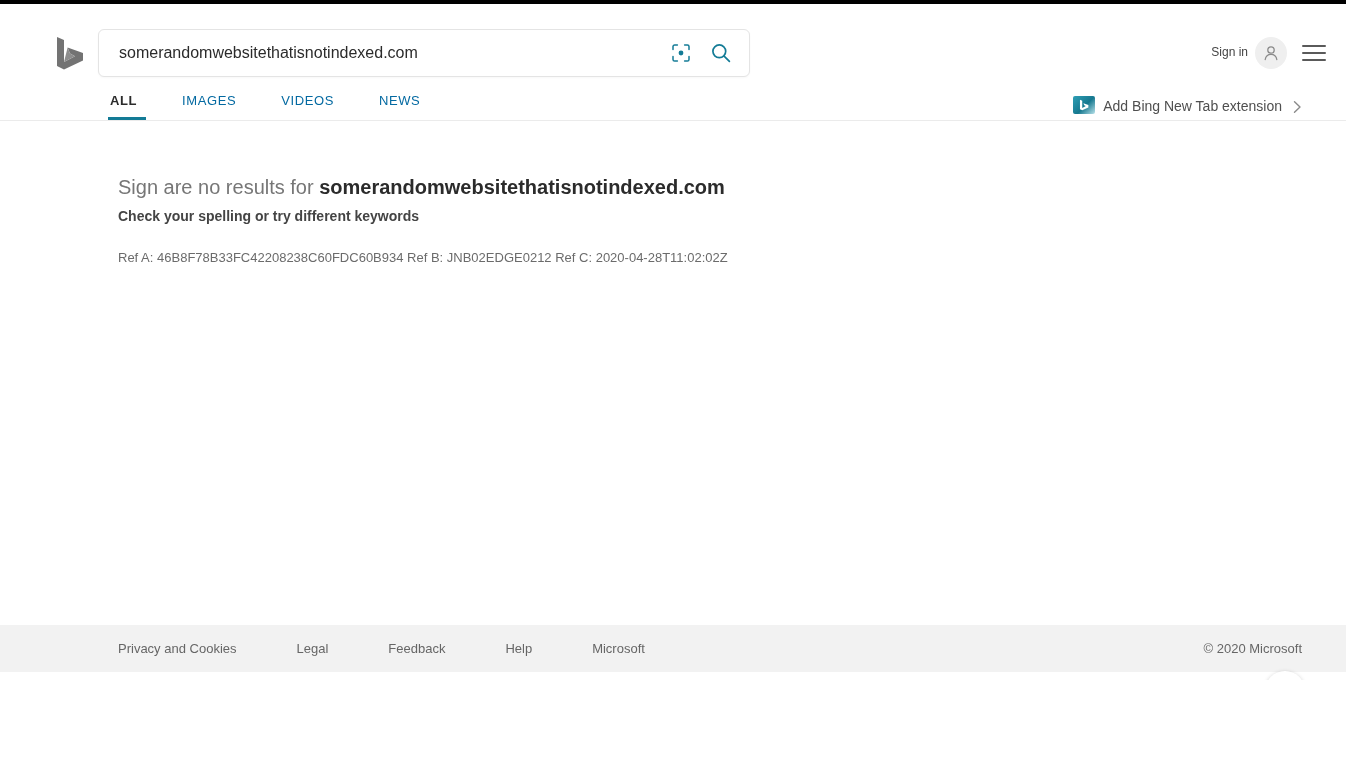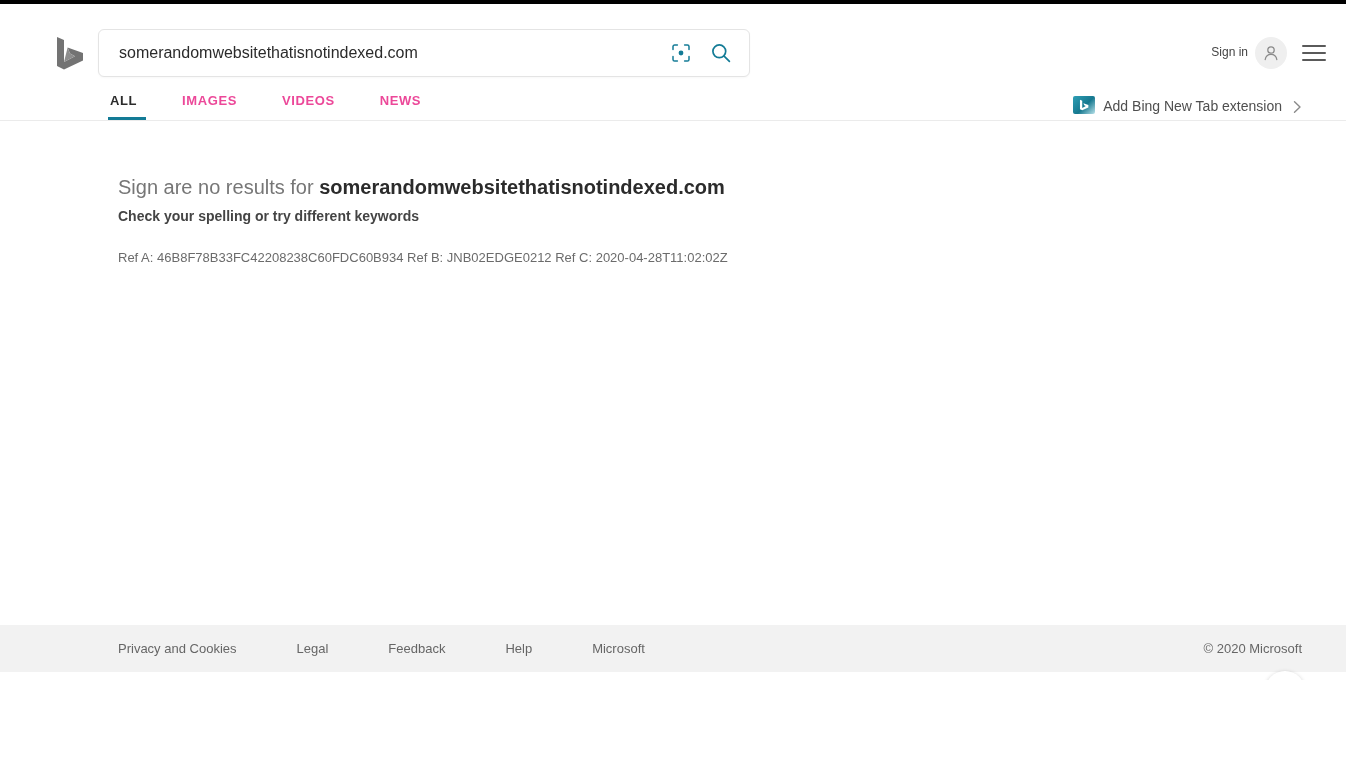--- a/index.html
+++ b/index.html
@@ -129,25 +129,25 @@
     position: absolute;
     left: 110px;
     top: 89px;
     display: flex;
     align-items: flex-start;
   }
   .tab {
     position: relative;
     font-size: 13px;
     letter-spacing: 0.6px;
-    color: #ec4899;
+    color: #0369a1;
     padding: 0 0 12px 0;
     margin-right: 45px;
     cursor: pointer;
-    font-weight: 700;
+    font-weight: 400;
   }
   .tab.active {
     color: #2b2b2b;
     font-weight: 700;
   }
   .tab.active .tab-underline {
     position: absolute;
     left: -2px;
     bottom: 0;
     width: 38px;

